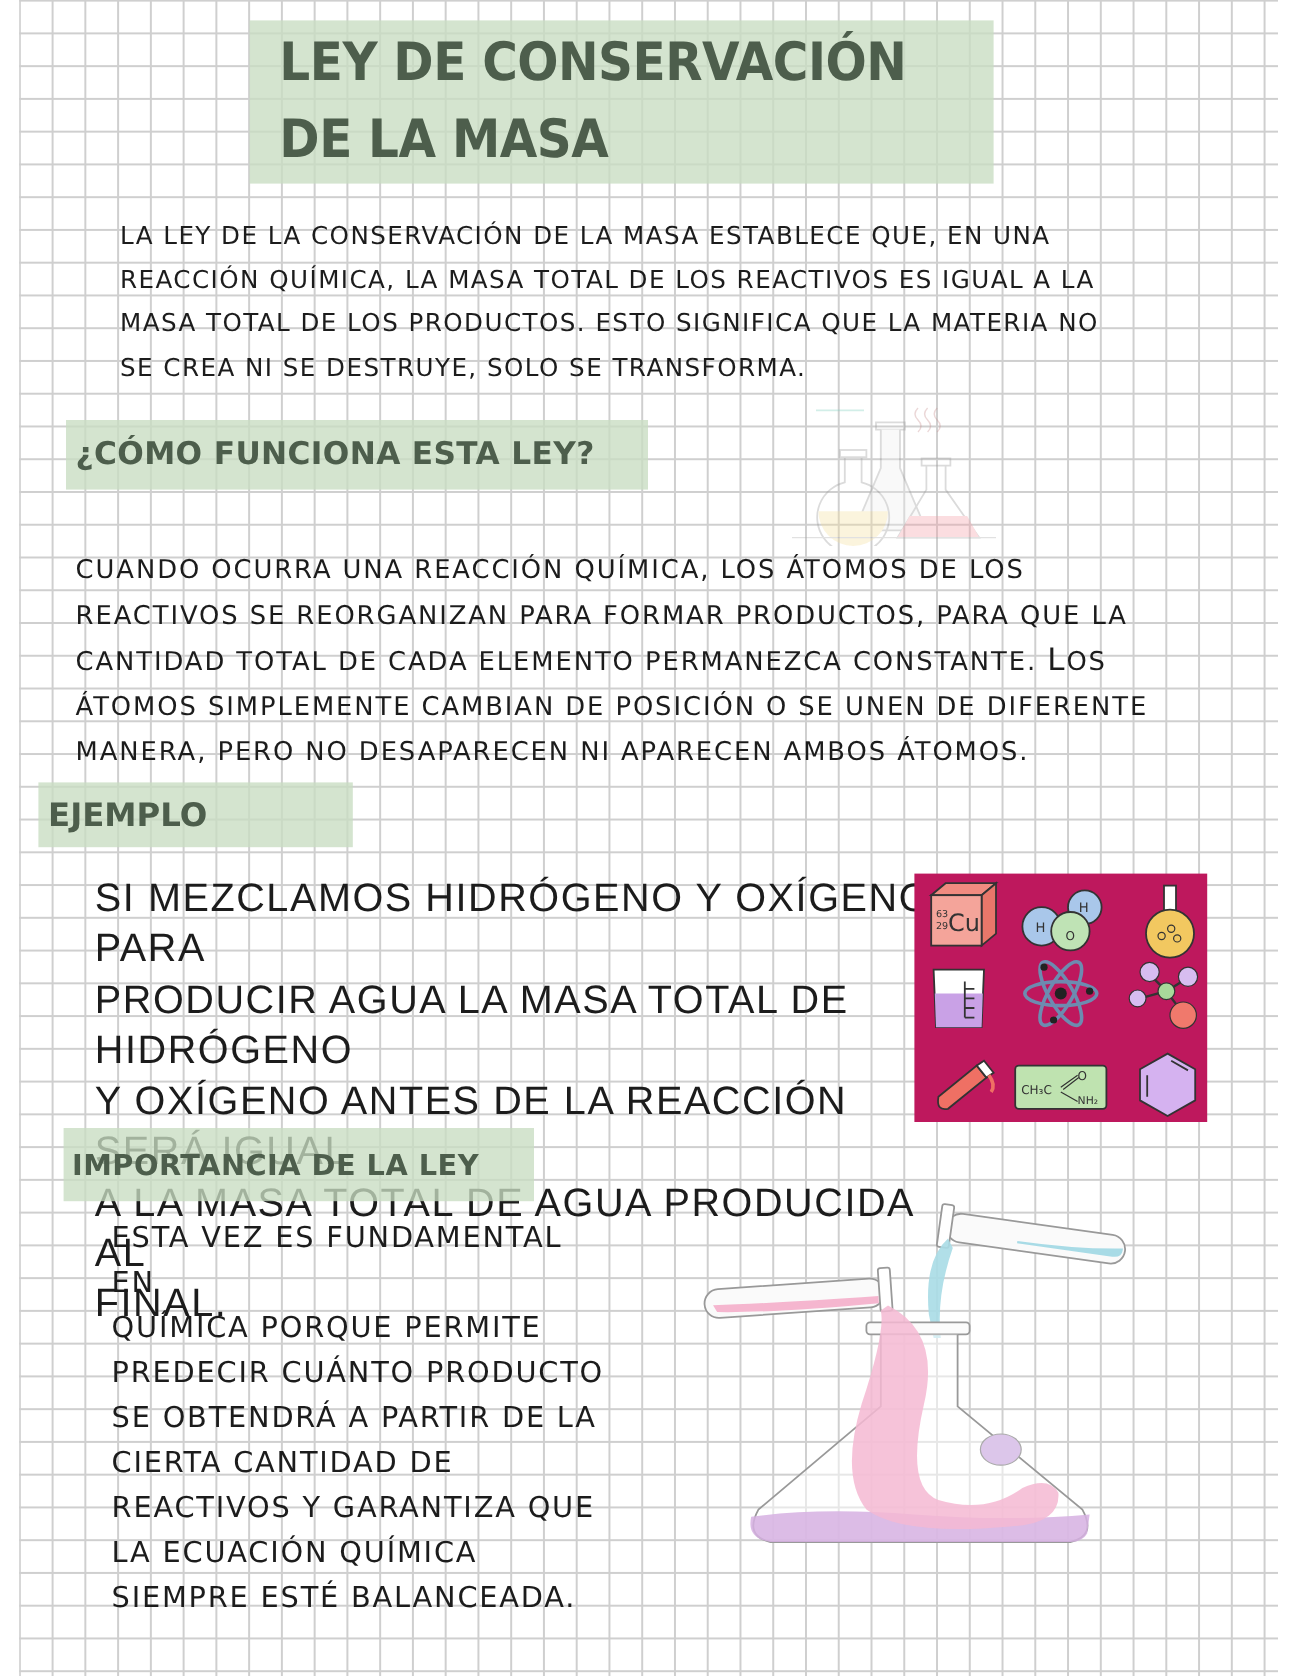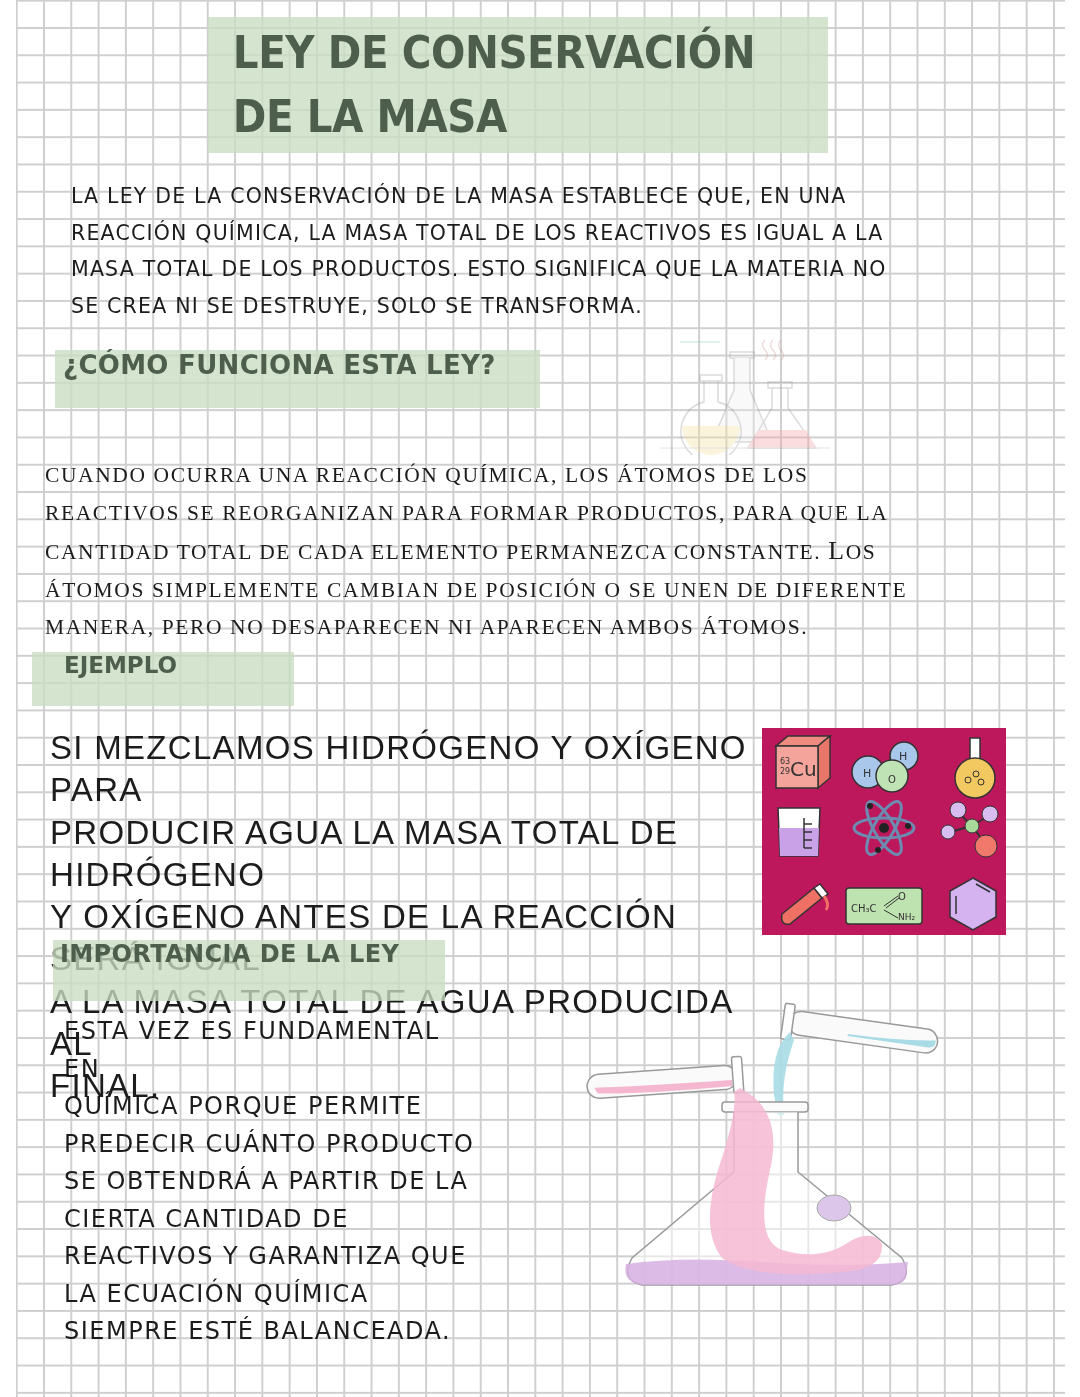--- a/index.html
+++ b/index.html
@@ -23,30 +23,30 @@
     text-align: left; color: #4d5e4c;
     font-family: "DejaVu Sans", sans-serif; font-weight: bold;
     font-size: 44px; line-height: 64px; letter-spacing: -0.5px;
     padding-top: 4px; box-sizing: border-box;
   }
   .title span { display: block; }
   .title .l1 { transform: scaleX(0.92); }
   .title .l2 { transform: scaleX(0.92); }
   .para {
     color: #1c1c1c; font-family: "DejaVu Sans", sans-serif;
-    text-transform: none; white-space: pre-line;
+    text-transform: none; white-space: pre-line; margin-left: 29px;
   }
   .p1 { left: 71px; top: 178px; width: 900px; font-size: 20.5px; line-height: 36.6px; letter-spacing: 1.2px; }
   .h2 {
     color: #4d5e4c; font-weight: bold; font-family: "DejaVu Sans", sans-serif;
-    box-sizing: border-box; display: flex; align-items: flex-start;
+    box-sizing: border-box; display: flex; align-items: center;
   }
   .h-como { left: 55px; top: 350px; width: 485px; height: 58px; font-size: 26px; padding-left: 8px; letter-spacing: 0.3px; }
-  .p2 { left: 45px; top: 457px; width: 1000px; font-size: 21.5px; line-height: 37.5px; letter-spacing: 1.6px; font-family: Liberation Serif, serif; }
-  .h-ej { left: 32px; top: 652px; width: 262px; height: 54px; font-size: 23px; padding-left: 32px; }
+  .p2 { left: 34px; top: 457px; width: 1000px; font-size: 21.5px; line-height: 37.5px; letter-spacing: 1.6px; }
+  .h-ej { left: 32px; top: 652px; width: 262px; height: 54px; font-size: 27px; padding-left: 8px; }
   .p3 { left: 50px; top: 727px; width: 720px; font-family: "Liberation Sans", sans-serif; font-size: 33px; line-height: 42.3px; letter-spacing: 1.3px; }
   .h-imp { left: 53px; top: 940px; width: 392px; height: 61px; font-size: 24px; padding-left: 7px; letter-spacing: 0.4px; }
   .p4 { left: 64px; top: 1013px; width: 420px; font-size: 24px; line-height: 37.5px; letter-spacing: 1.5px; }
   .stickers {
     left: 762px; top: 728px; width: 244px; height: 207px;
     background: #be185d;
   }
   .flasks-faded { left: 640px; top: 330px; width: 200px; height: 125px; opacity: 0.35; }
   .flask-big { left: 522px; top: 940px; width: 470px; height: 380px; }
 </style>

